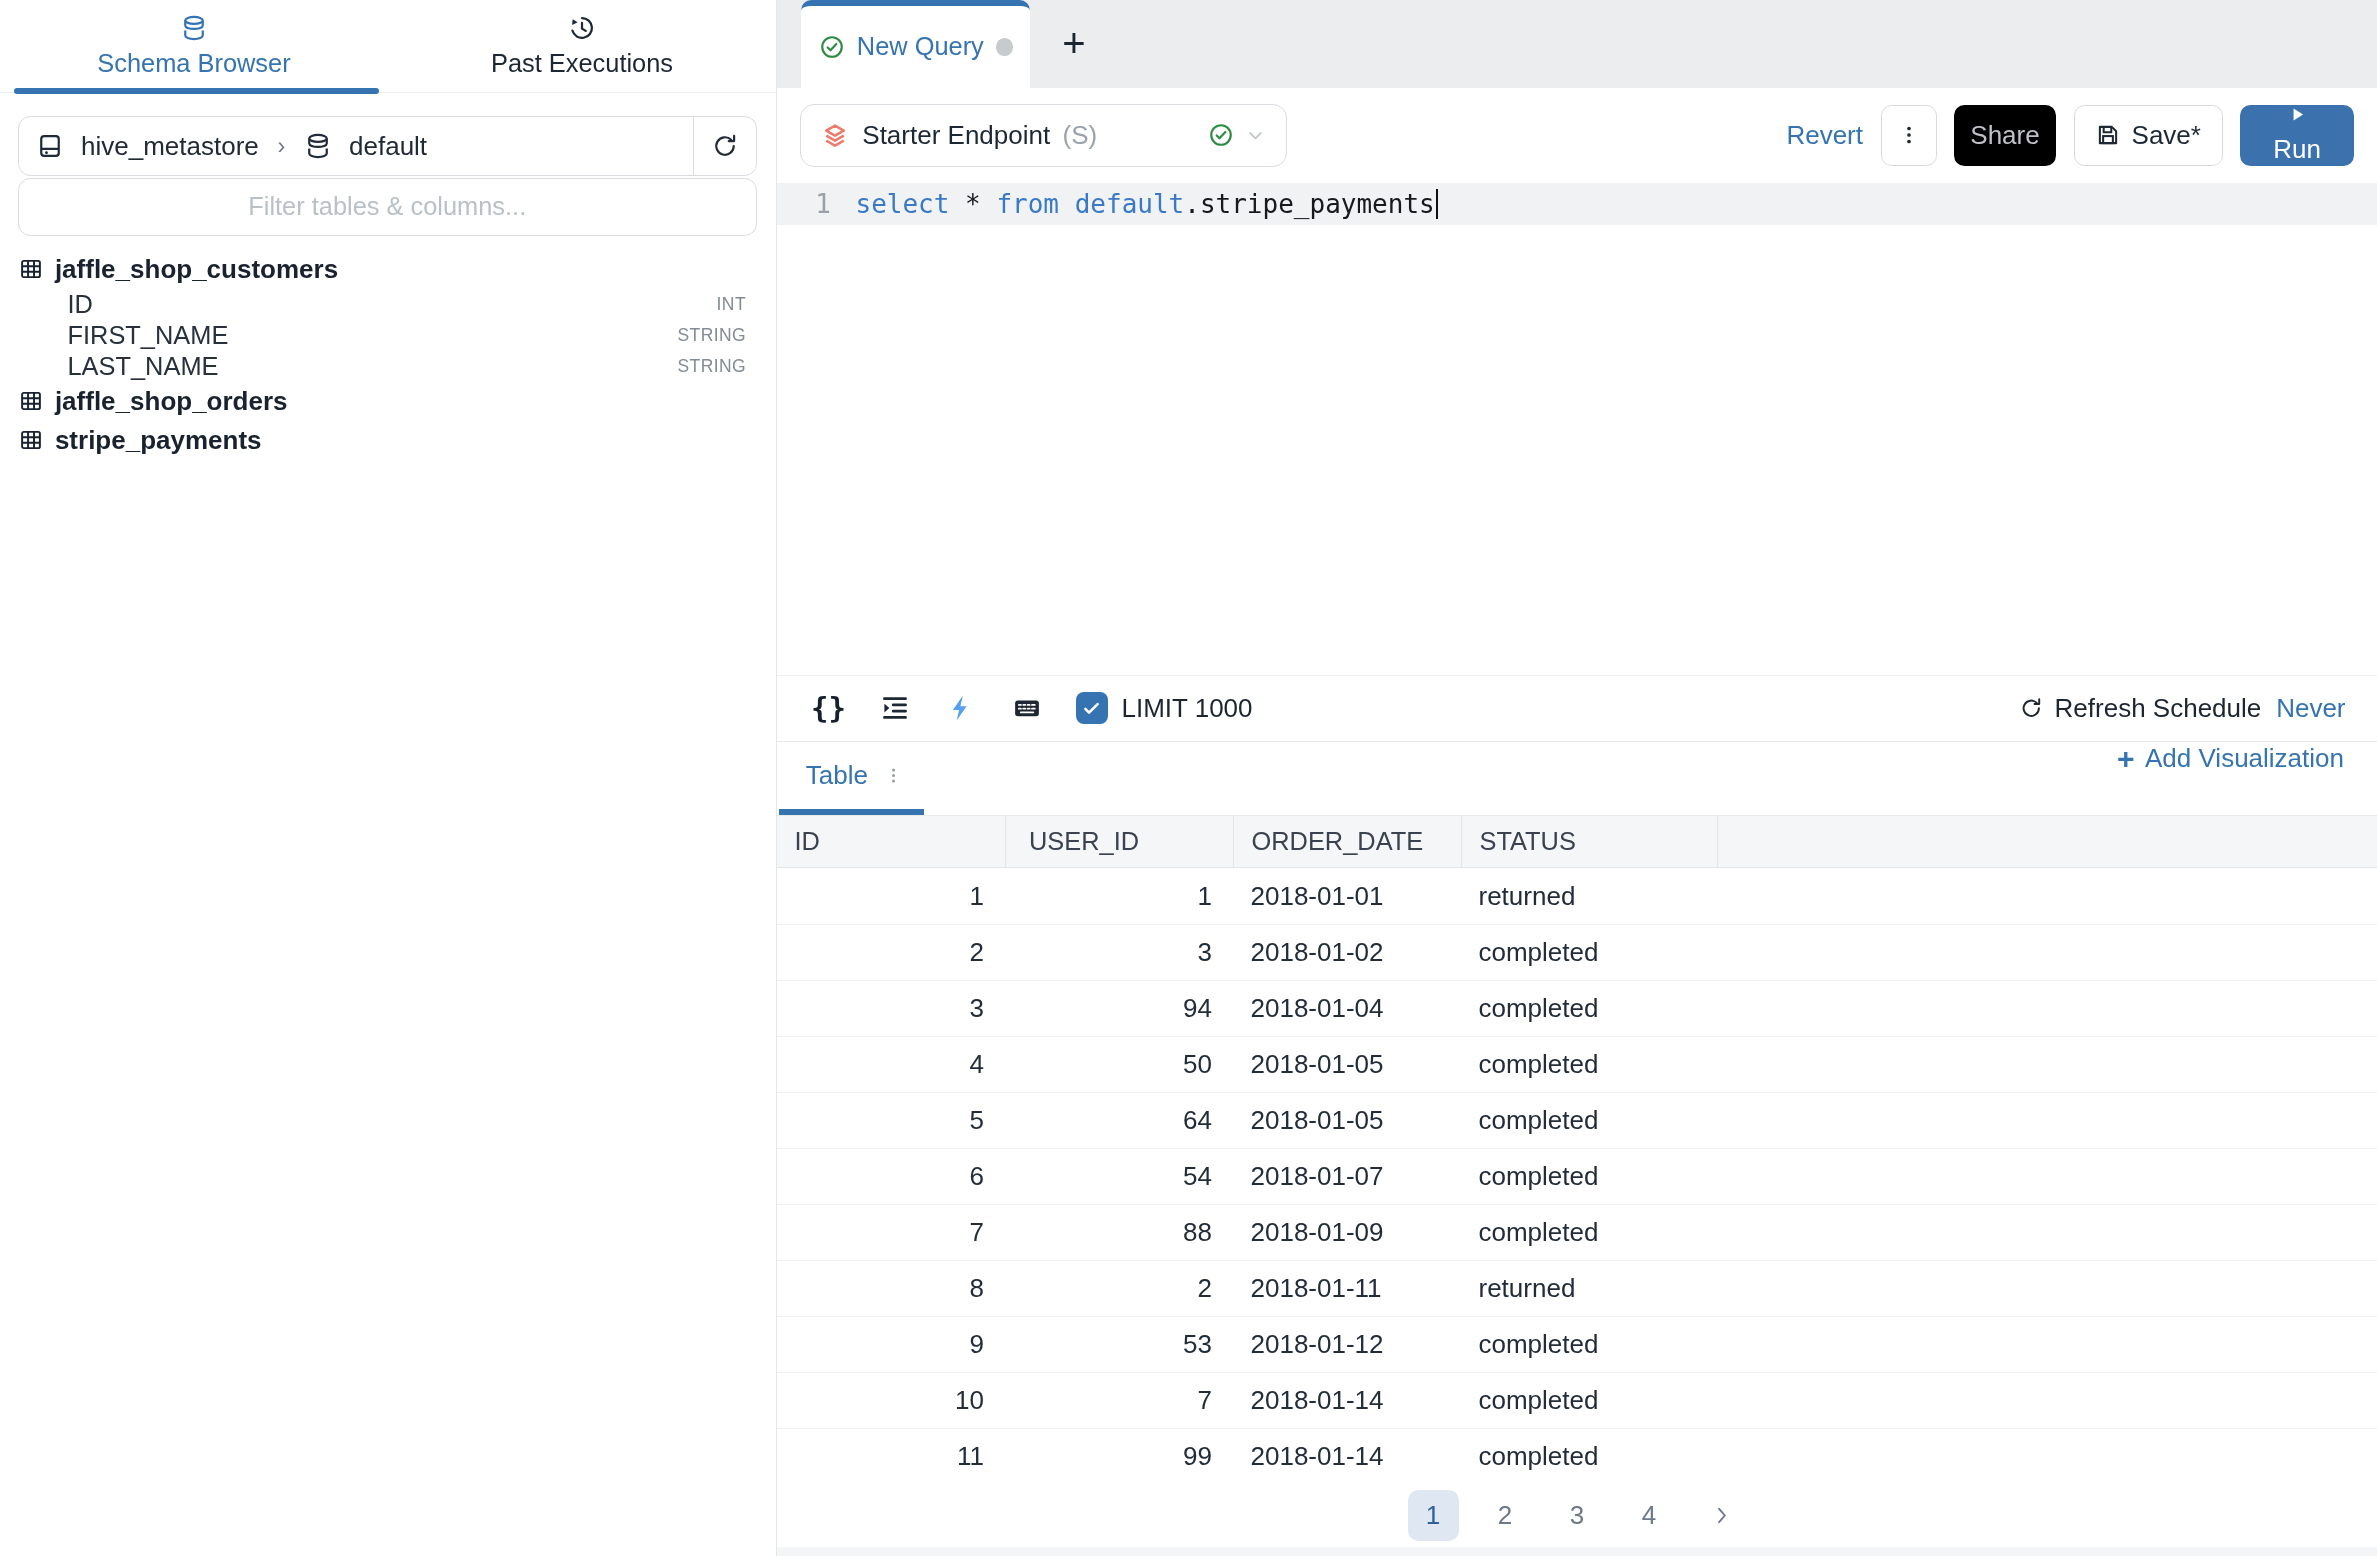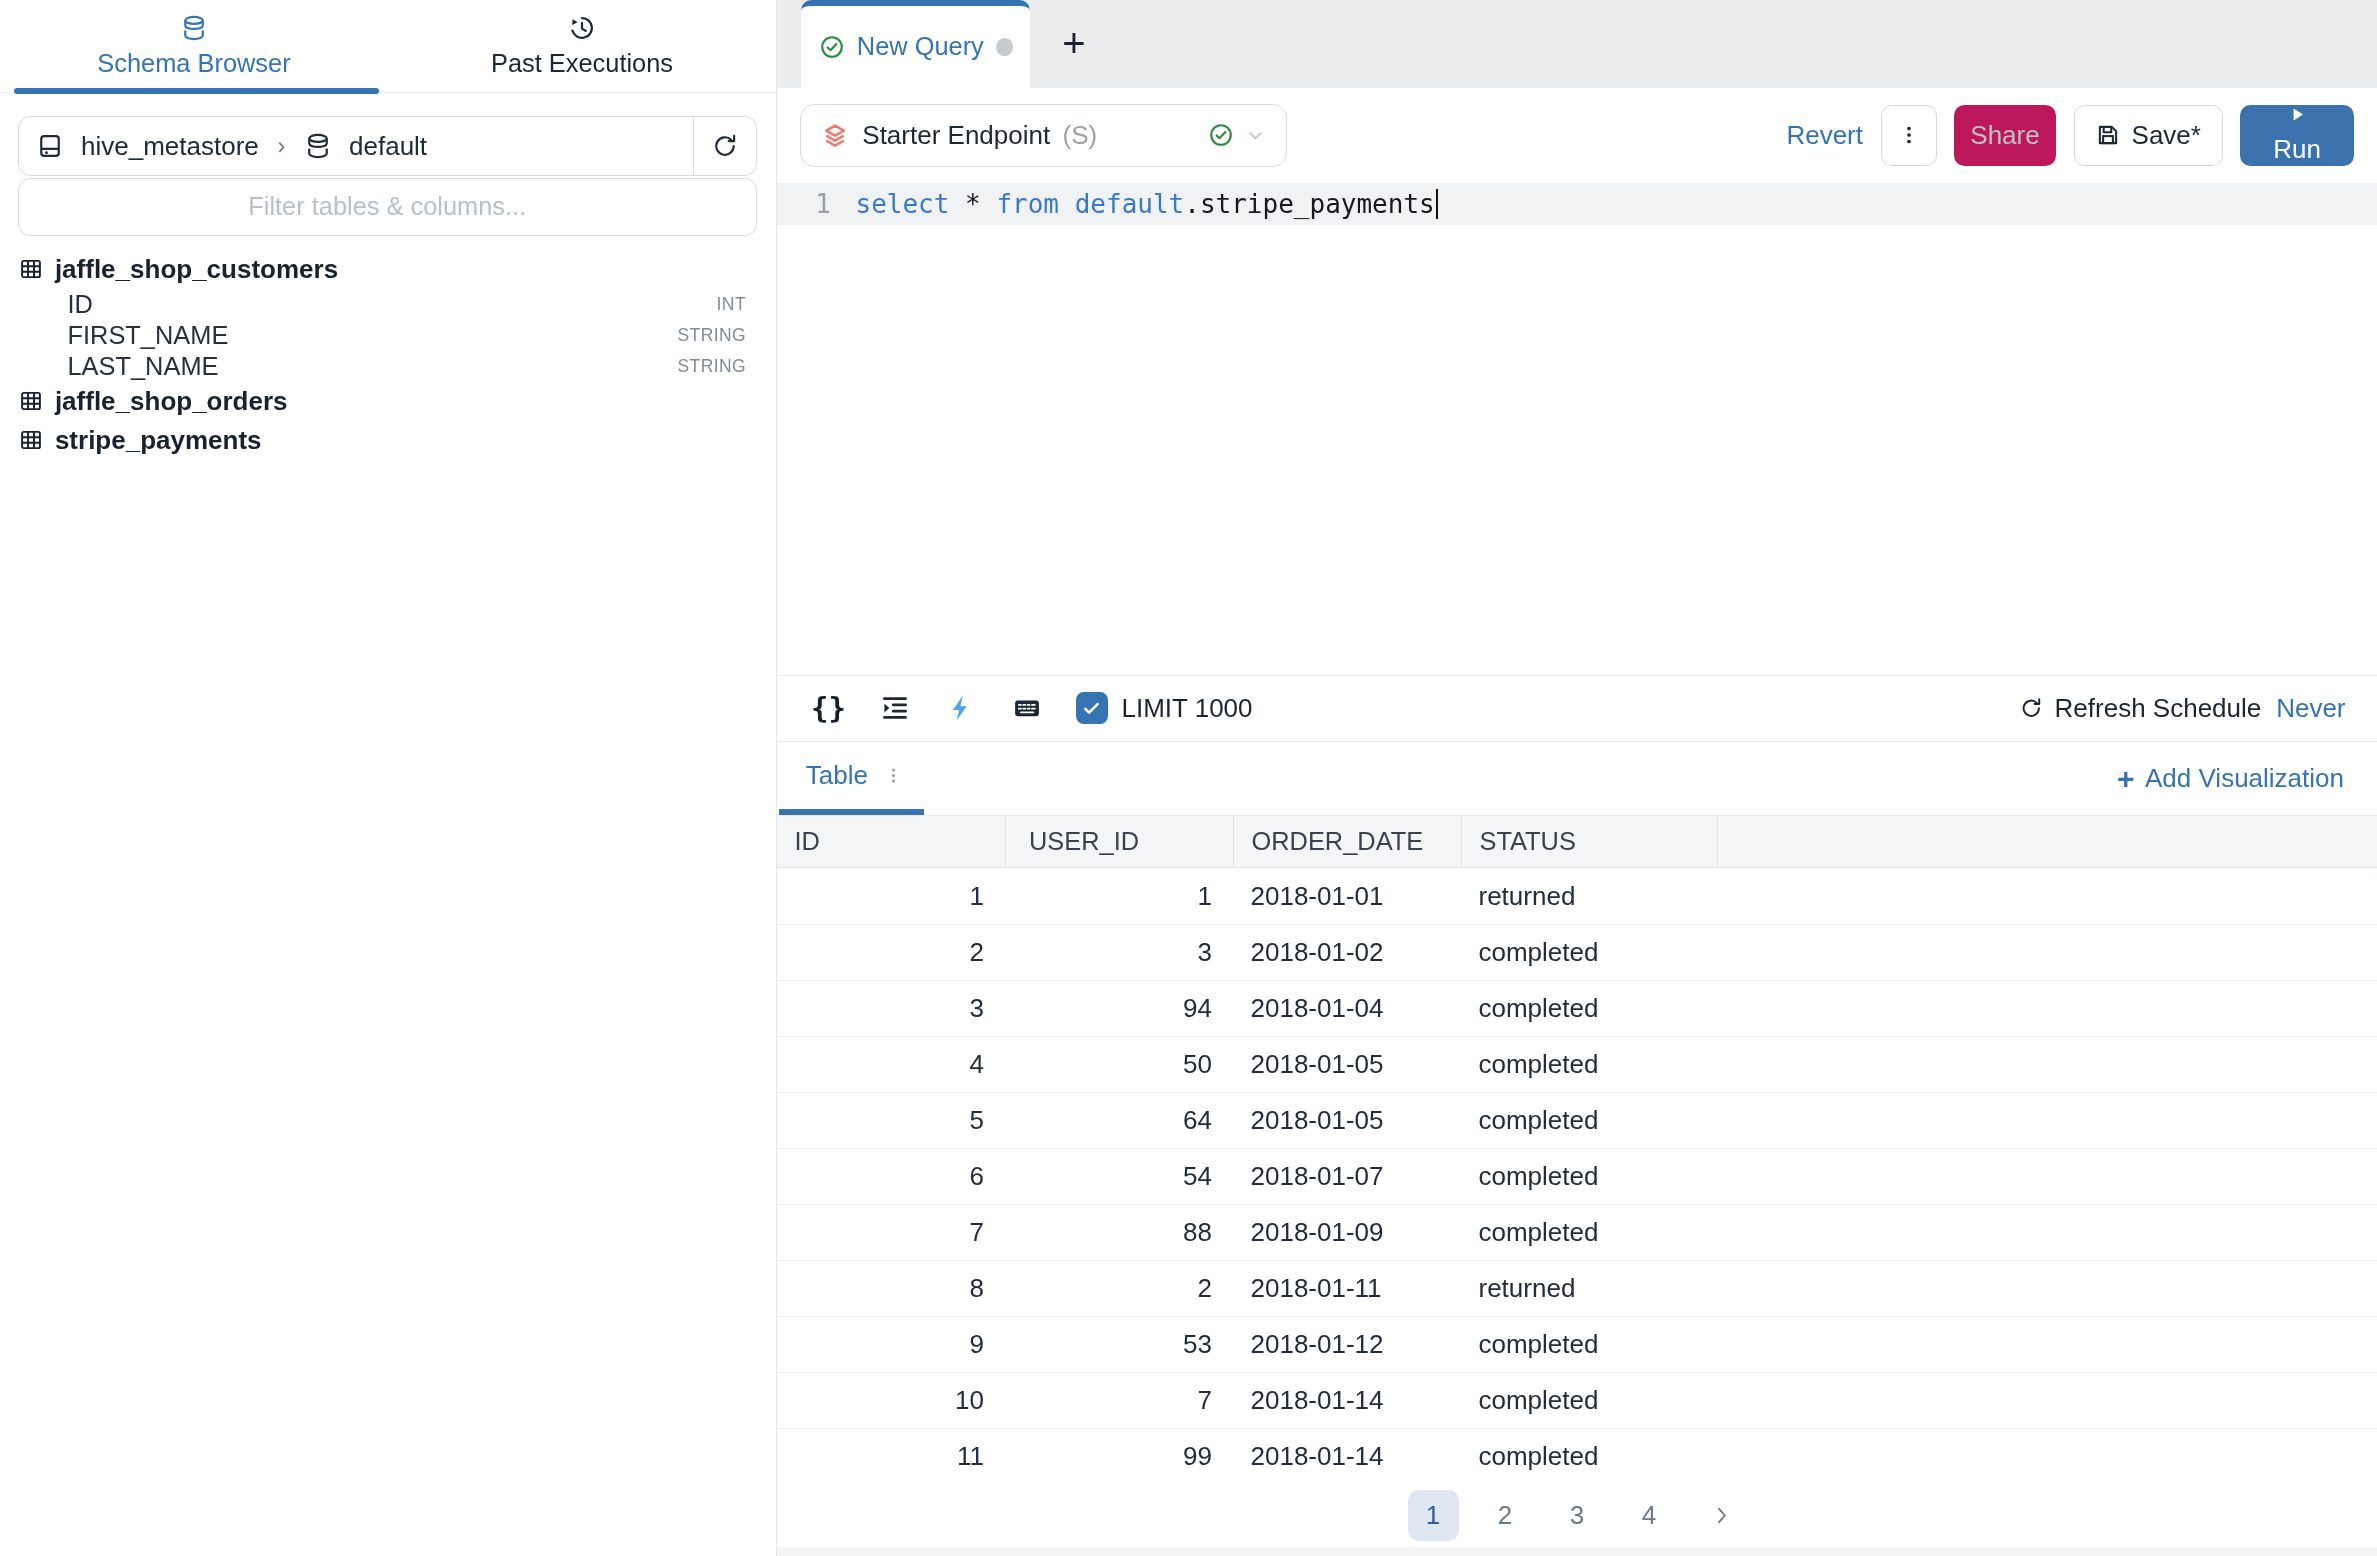--- a/index.html
+++ b/index.html
@@ -52,21 +52,21 @@
   .wh-select { width:487px; height:63px; border:1.8px solid #d9dce0; border-radius:14px; display:flex; align-items:center; padding:0 19px; gap:12.3px; cursor:pointer; background:#fff; }
   .wh-select svg.layers { width:30px; height:30px; }
   .wh-name { font-size:26px; color:#1e2835; white-space:nowrap; }
   .wh-size { font-size:26px; color:#9aa2ab; }
   .wh-status { margin-left:auto; display:flex; align-items:center; gap:10.5px; }
   .wh-status svg { width:26px; height:26px; }
   .hspacer { flex:1; }
   .link { color:#3573b1; font-size:26px; cursor:pointer; text-decoration:none; white-space:nowrap; }
   .btn { height:61px; border-radius:10.5px; border:1.8px solid #d7dadd; background:#fff; display:flex; align-items:center; justify-content:center; font-size:26px; color:#1e2835; cursor:pointer; gap:10.5px; font-family:"Liberation Sans", sans-serif; }
   .btn.kebab-btn { width:56px; }
-  .btn.share-btn { width:102px; background:#be185d; border:none; color:#bcc2c8; cursor:not-allowed; }
+  .btn.share-btn { width:102px; background:#000000; border:none; color:#bcc2c8; cursor:not-allowed; }
   .btn.save-btn { width:149px; }
   .btn.run-btn { width:114px; background:#3b72ae; border:none; color:#fff;flex-direction:column; }
   .btn svg { width:26px; height:26px; }
   .btn.run-btn svg { width:19px; height:19px; }
 
   .editor { height:493px; position:relative; font-family:"DejaVu Sans Mono", monospace; }
   .code-line { display:flex; align-items:center; height:42px; background:#f1f2f4; font-size:26px; cursor:text; }
   .code-line .ln { width:54px; text-align:right; color:#9ba1a8; flex:0 0 auto; }
   .code-line .code { margin-left:24.5px; white-space:pre; }
   .tok-kw { color:#3a79c5; }
@@ -77,21 +77,21 @@
   .ticon { display:flex; align-items:center; justify-content:center; width:33px; height:35px; margin-right:33px; cursor:pointer; color:#1d2733; }
   .ticon svg { width:30px; height:30px; }
   .ticon.braces { font-family:"DejaVu Sans Mono", monospace; font-size:29px; font-weight:bold; color:#16202c; }
   .limit-check { width:31.5px; height:31.5px; border-radius:7.9px; background:#3573b1; display:flex; align-items:center; justify-content:center; cursor:pointer; }
   .limit-check svg { width:21px; height:21px; }
   .limit-label { margin-left:14px; font-size:26px; color:#1c2530; }
   .sched { margin-left:auto; display:flex; align-items:center; gap:11.4px; font-size:26px; color:#1c2530; }
   .sched svg { width:24.5px; height:24.5px; }
   .sched .never { color:#3573b1; cursor:pointer; margin-left:3.5px; }
 
-  .results-tabs { height:74px; display:flex; align-items:center; }
+  .results-tabs { height:74px; display:flex; align-items:flex-start; }
   .rtab { height:100%; margin-left:1.8px; display:flex; align-items:center; gap:15.8px; padding:0 21px 0 27px; border-bottom:6.1px solid #3573b1; cursor:pointer; }
   .rtab .rlabel { font-size:26px; font-weight:500; color:#3573b1; }
   .rtab svg { width:19px; height:19px; color:#949ba3; }
   .addviz { margin-left:auto; padding-right:33px; display:flex; align-items:center; gap:10.5px; color:#3573b1; font-size:26px; font-weight:500; cursor:pointer; }
   .addviz .plus { font-weight:700; font-size:30px; }
 
   .grid-header { height:53px; background:#f5f6f8; border-top:1.8px solid #e9ebee; border-bottom:1.8px solid #e2e5e8; display:flex; font-size:25.4px; font-weight:500; color:#39424e; align-items:center; }
   .hcell { height:100%; display:flex; align-items:center; padding-left:17.5px; }
   .hcell + .hcell { border-left:1.8px solid #e2e5e8; }
   .grid-body { }

